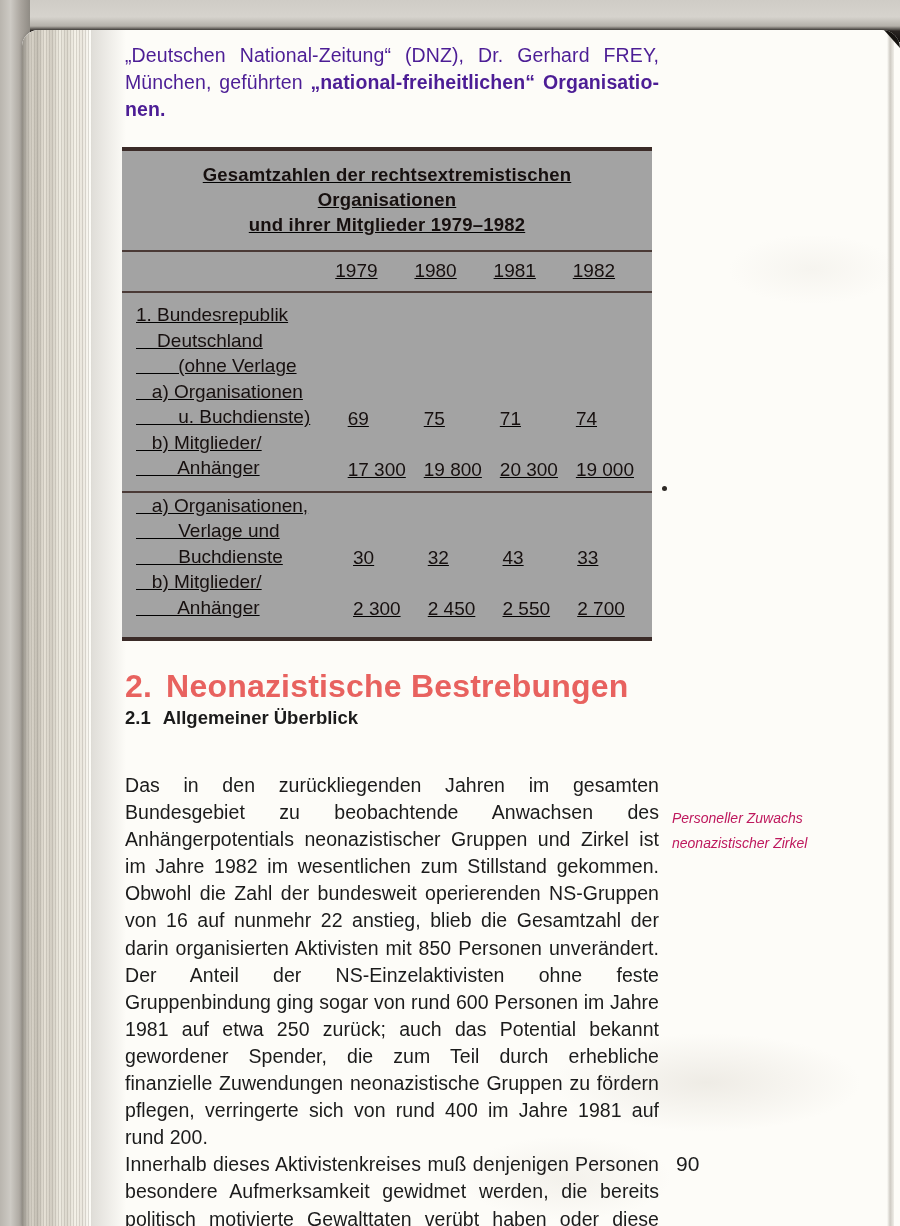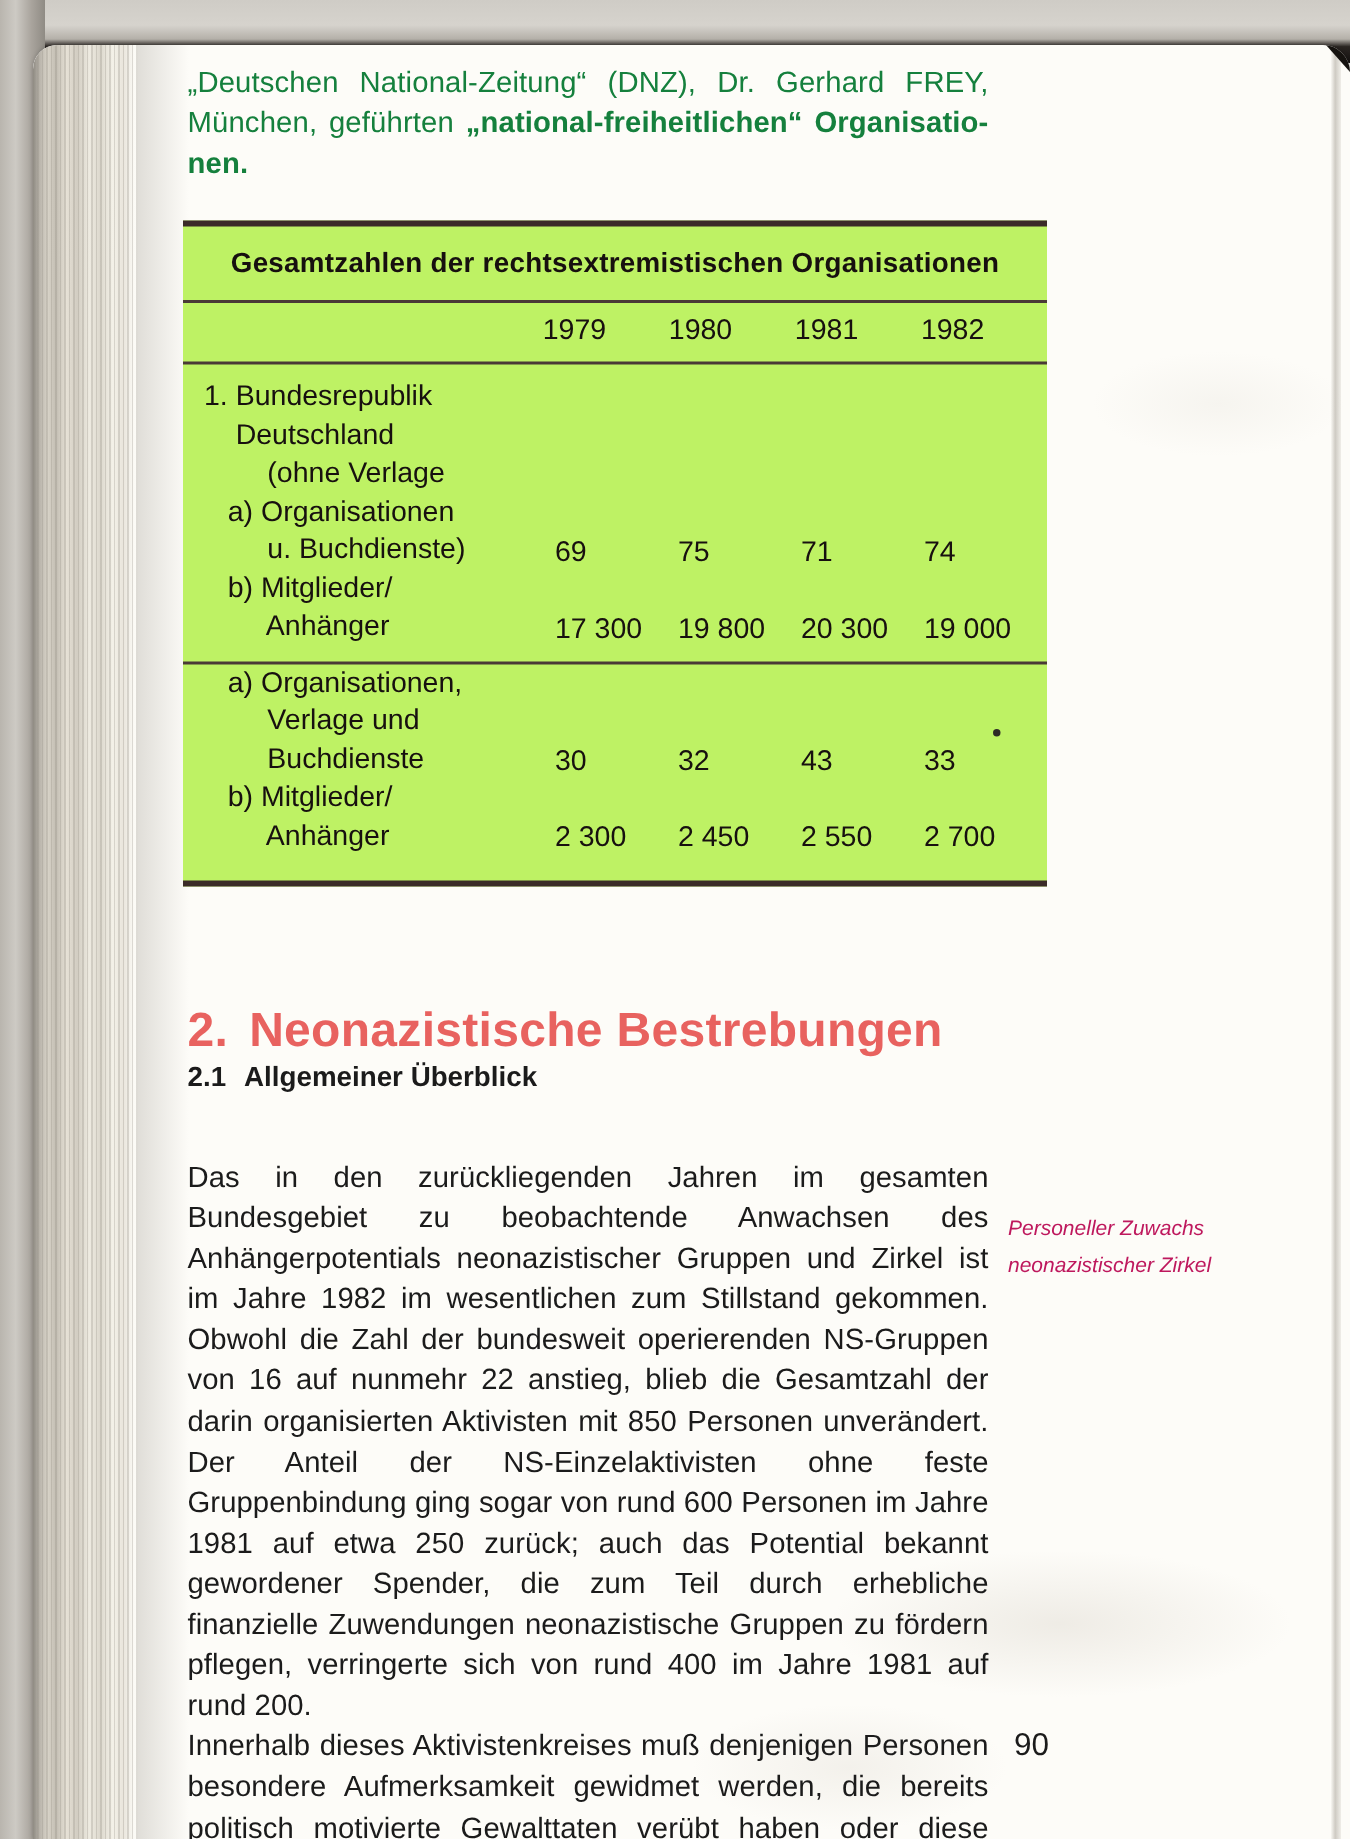--- a/index.html
+++ b/index.html
@@ -105,33 +105,34 @@
     height: 100%;
   }
 
   .intro {
     position: absolute;
     left: 25px;
     top: 12px;
     width: 534px;
     font-size: 19.5px;
     line-height: 27px;
-    color: #15803d;
+    color: #4c1d95;
     text-align: justify;
     letter-spacing: 0.1px;
   }
   .intro b { font-weight: 700; }
 
   
   .table-box {
     position: absolute;
     left: 22px;
     top: 117px;
-    width: 576px;
-    background: #bef264;
+    width: 530px;
+    background: #a3a3a3;
+    text-decoration: underline;
   }
   .rule-thick {
     height: 4px;
     background: #3b2b28;
   }
   .rule-thin {
     height: 2px;
     background: #4a3a36;
   }
   .tbl-title {
@@ -259,20 +260,21 @@
         <span>München, geführten </span><b>„national-freiheitlichen“ Organisatio-</b>
         <b>nen.</b>
       </div>
 
       <div class="table-box">
 
         <div class="rule-thick"></div>
 
         <div class="tbl-title">
           <div>Gesamtzahlen der rechtsextremistischen Organisationen</div>
+          <div>und ihrer Mitglieder 1979–1982</div>
         </div>
 
         <div class="rule-thin"></div>
 
         <table class="stats">
           <tbody>
               <tr class="yearrow">
             <td class="col-label"></td>
             <td class="num">1979</td>
             <td class="num">1980</td>

